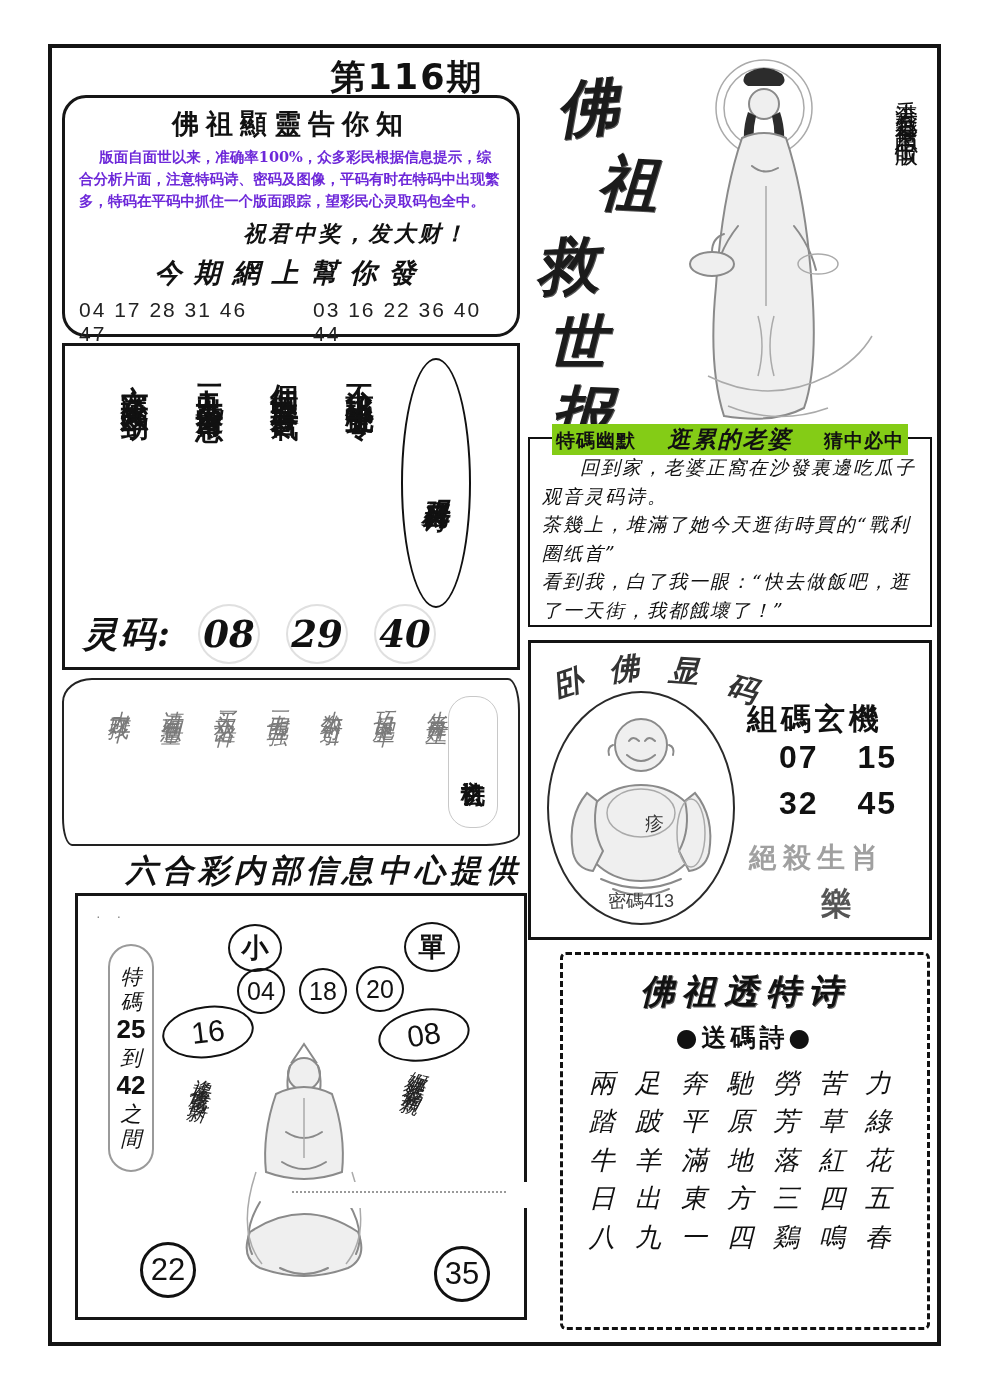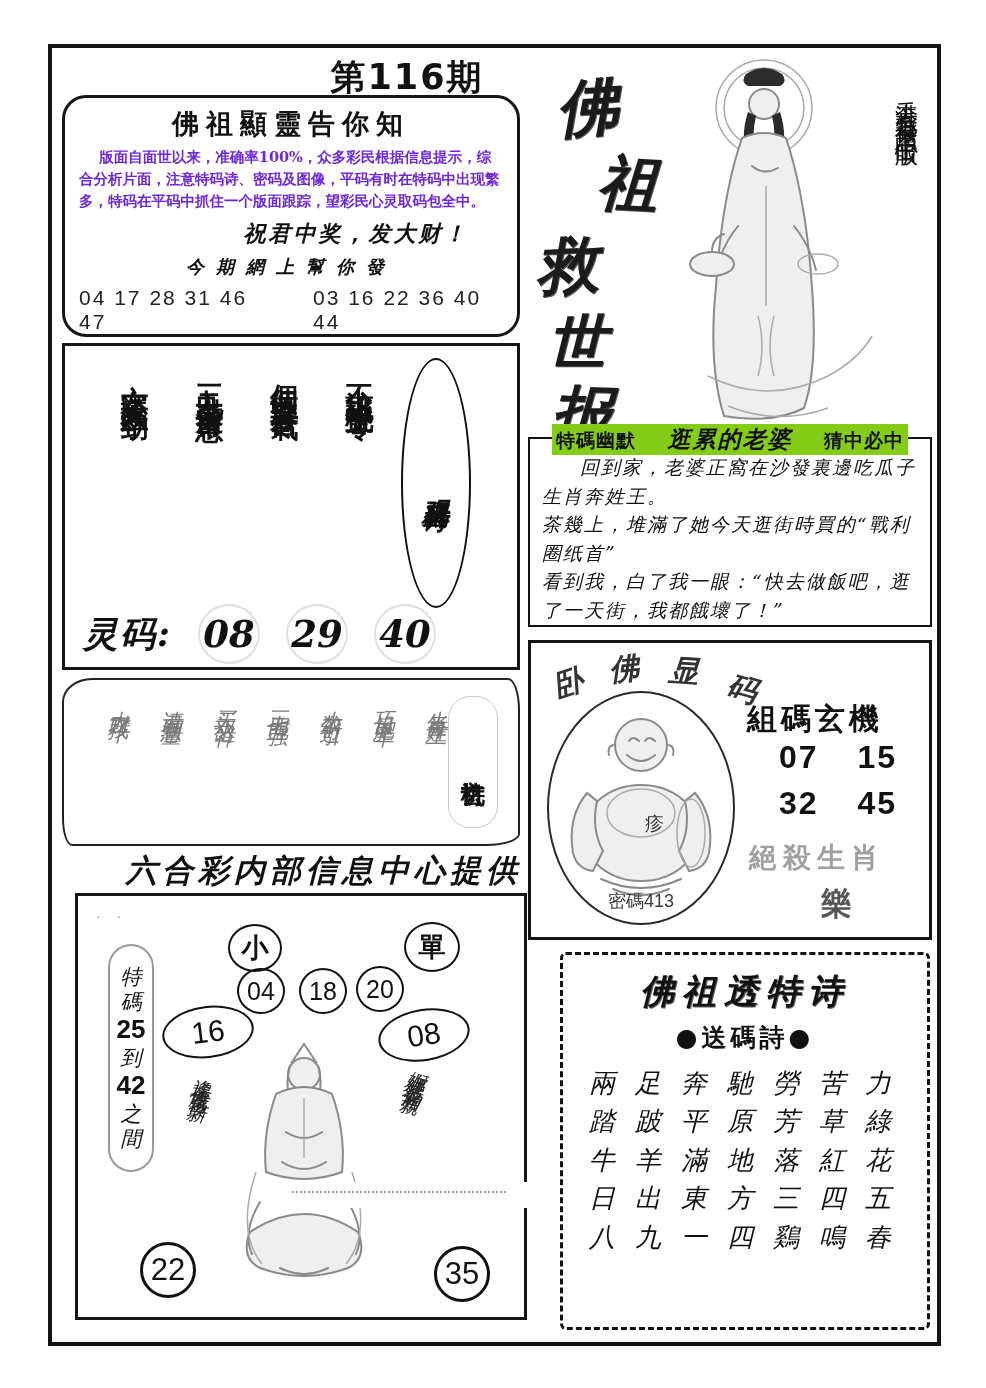--- a/index.html
+++ b/index.html
@@ -20,21 +20,21 @@
     font-size:35px; font-weight:bold; font-family:"DejaVu Sans", sans-serif; letter-spacing:2px;}
 
   
   .announce-box { left:62px; top:95px; width:458px; height:242px;
     border:3.5px solid #161616; border-radius:24px; padding:8px 14px 6px; }
   .announce-title { text-align:center; font-size:27px; font-weight:bold; letter-spacing:7px; }
   .announce-body { margin-top:4px; font-size:14.5px; line-height:1.5; text-indent:1.4em;
     font-weight:bold; color:#6d28d9; }
   .announce-wish { margin-top:8px; text-align:center; padding-left:130px;
     font-size:22px; font-weight:bold; letter-spacing:3px; }
-  .announce-net { margin-top:6px; text-align:center; font-size:18px; font-weight:bold; letter-spacing:12px; }
+  .announce-net { margin-top:6px; text-align:center; font-size:27px; font-weight:bold; letter-spacing:12px; }
   .num-row { display:flex; justify-content:center; gap:44px; margin-top:7px;
     font-size:21px; letter-spacing:2px; color:#222; font-family:"Liberation Sans",sans-serif; }
 
   
   .lingma-box { left:62px; top:343px; width:458px; height:327px; border:3.5px solid #161616; }
   .lingma-cols { position:absolute; left:50px; top:16px; height:254px; display:flex; gap:37px; }
   .lingma-cols span { writing-mode:vertical-rl; text-orientation:upright;
     font-size:28px; font-weight:bold; letter-spacing:5px; font-family:"DejaVu Serif",serif; }
   .lingma-oval { position:absolute; left:336px; top:12px; width:70px; height:250px;
     border:2.5px solid #111; border-radius:50%; display:flex; align-items:center; justify-content:center; }
@@ -264,21 +264,21 @@
   <div class="abs publisher">香港六合彩券信息中心出版</div>
 
   <div class="abs humor-box">
     <div class="humor-legend">
       <span class="l1">特碼幽默</span>
       <span class="l2">逛累的老婆</span>
       <span class="l3">猜中必中</span>
     </div>
     <div class="humor-lines">
         <div>回到家，老婆正窩在沙發裏邊吃瓜子</div>
-        <div>生肖奔姓王。</div>
+        <div>观音灵码诗。</div>
         <div>茶幾上，堆滿了她今天逛街時買的“戰利</div>
         <div>圈纸首”</div>
         <div>看到我，白了我一眼：“快去做飯吧，逛</div>
         <div>了一天街，我都餓壞了！”</div>
       </div>
   </div>
 
   <div class="abs wofo-box">
     <span class="wofo-title-char" style="left:22px; top:20px; transform:rotate(-18deg);">卧</span>
     <span class="wofo-title-char" style="left:78px; top:6px;  transform:rotate(-6deg);">佛</span>

